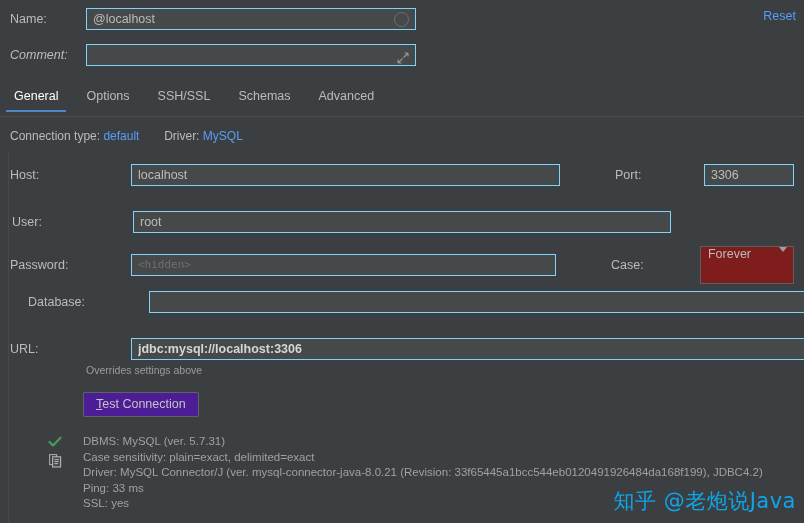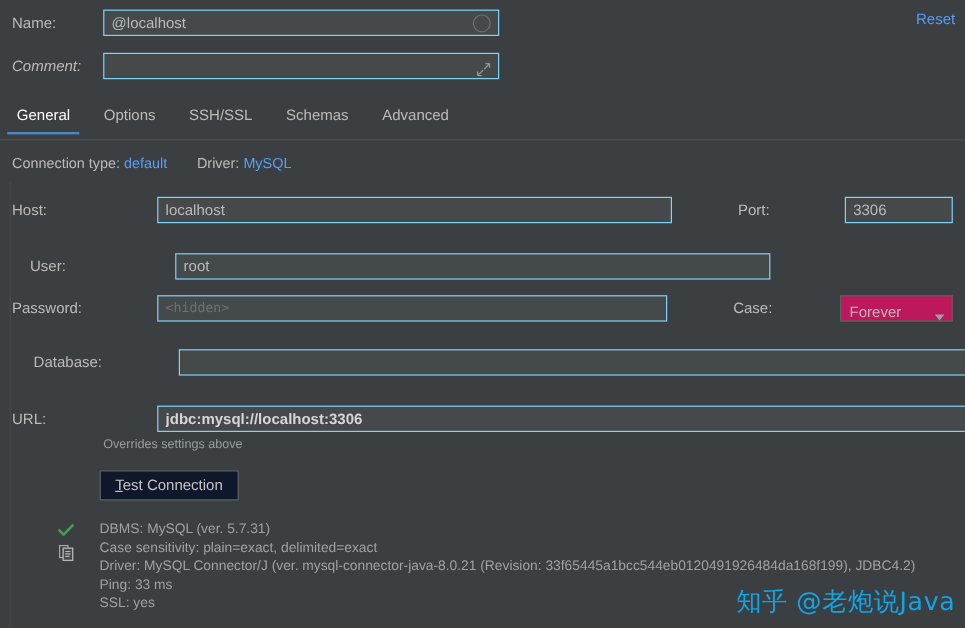--- a/index.html
+++ b/index.html
@@ -150,35 +150,35 @@
     align-items: center;
     gap: 45px;
   }
   .frow .label { width: 76px; flex: 0 0 76px; }
 
   .row-host   { left: 10px; top: 164px; width: 784px; }
   .row-host .field.host { width: 538px; }
   .row-host .label.port { width: 44px; flex: 0 0 44px; text-align: left; padding-left: 10px; }
   .row-host .field.port { width: 110px; }
 
-  .row-user   { left: 25px; top: 211px; justify-content: flex-end; }
-  .row-user .field { width: 496px; }
+  .row-user   { left: 12px; top: 211px; justify-content: flex-end; }
+  .row-user .field { width: 538px; }
 
   .row-pass   { left: 10px; top: 246px; width: 784px; }
   .row-pass .field.pass { width: 506px; }
   .row-pass .label.save { width: 44px; flex: 0 0 44px; text-align: left; padding-left: 10px; }
 
   .combo {
     width: 110px;
-    height: 22px;
-    background: #be185d;
+    height: 38px;
+    background: #7f1d1d;
     border: 1px solid #5e6060;
     box-sizing: border-box;
     display: flex;
-    align-items: flex-end;
+    align-items: flex-start;
     padding: 0 4px 0 7px;
     font-size: 12.5px;
     color: #bbbbbb;
     cursor: default;
   }
   .combo .cval { flex: 1; white-space: nowrap; }
   .caret {
     width: 0; height: 0;
     border-left: 4px solid transparent;
     border-right: 4px solid transparent;
@@ -199,21 +199,21 @@
     font-size: 10.5px;
     color: #9a9c9d;
   }
 
   .mono { font-family: "DejaVu Sans Mono", monospace; font-size: 11px; }
 
   
   .test-btn {
     position: absolute;
     left: 83px; top: 392px;
-    background: #0f172a;
+    background: #4c1d95;
     border: 1px solid #5e6264;
     color: #c4c4c4;
     font-family: "Liberation Sans", sans-serif;
     font-size: 12.5px;
     padding: 4px 12px 5px 12px;
     cursor: pointer;
     border-radius: 1px;
   }
   .test-btn .mnem { text-decoration: underline; }
 

